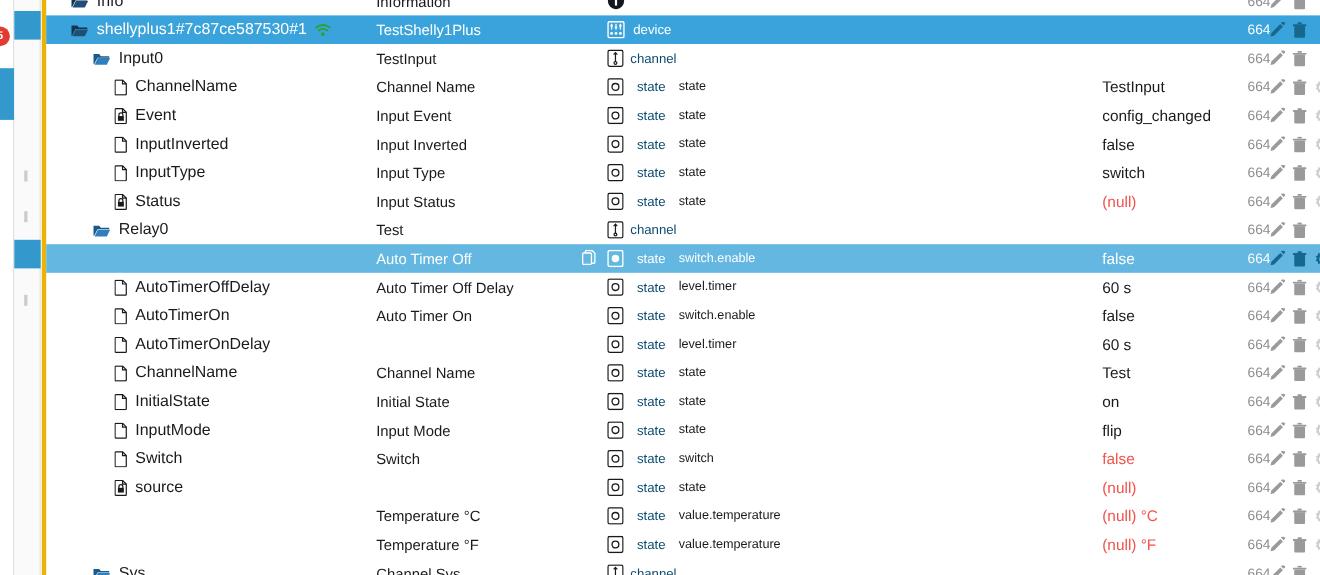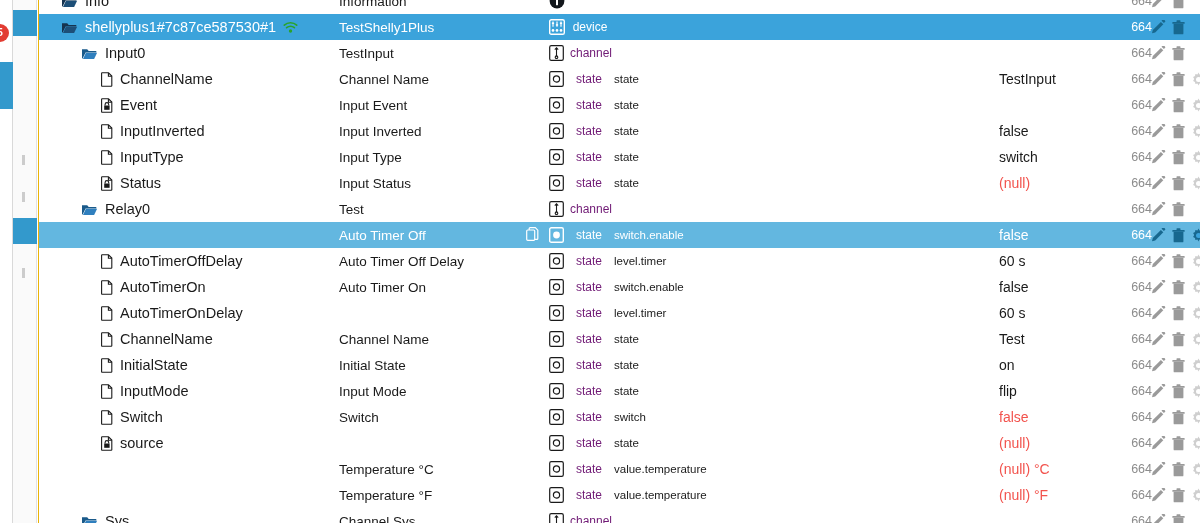--- a/index.html
+++ b/index.html
@@ -40,21 +40,21 @@
   }
   .rail-blue-chip {
     position: absolute; left: 13px; width: 24px; height: 26px;
     background: #3399cc;
   }
 
   
   .table {
     position: absolute; left: 38px; top: 0;
     width: 1162px; height: 523px;
-    border-left: 1px solid #eab308;
+    border-left: 4px solid #eab308;
     background: #fff;
   }
   .row {
     position: absolute; left: 0; width: 1162px; height: 26px;
     display: block;
     white-space: nowrap;
   }
   .row.sel { background: #3ba3db; }
   .row.sel2 { background: #63b7e0; }
 
@@ -65,21 +65,21 @@
     font-size: 14.5px; color: #1a1a1a;
   }
   .c-desc {
     position: absolute; left: 300px; top: 0; height: 26px;
     display: flex; align-items: center;
     font-size: 13.5px; color: #1a1a1a;
   }
   .c-role {
     position: absolute; left: 510px; top: 0; height: 26px;
     display: flex; align-items: center; gap: 6px;
-    font-size: 12px; color: #701a75;
+    font-size: 12px; color: #0c4a6e;
   }
   .c-role .rname { min-width: 38px; text-align: center; }
   .c-func {
     position: absolute; left: 575px; top: 0; height: 26px;
     display: flex; align-items: center;
     font-size: 11.5px; color: #1a1a1a;
   }
   .c-val {
     position: absolute; left: 960px; top: 0; height: 26px;
     display: flex; align-items: center;
@@ -355,20 +355,23 @@
             <svg width="15" height="16" viewBox="0 0 15 16">
               <rect x="0.7" y="0.7" width="13.6" height="14.6" rx="1.6" fill="none" stroke="#1a1a1a" stroke-width="1.2"></rect>
               <circle cx="7.5" cy="8" r="3.1" fill="none" stroke="#1a1a1a" stroke-width="1.2"></circle>
             </svg>
           </span>
           <span class="rname">state</span>
         </div>
         <div class="c-func">
           <span>state</span>
         </div>
+        <div class="c-val">
+          <span>config_changed</span>
+        </div>
         <div class="c-num">
           <span>664</span>
         </div>
         <div class="c-acts">
           <span class="ic">
             <svg width="15" height="15" viewBox="0 0 15 15">
               <path d="M1 13.2l0.8-3.2 8.1-8.1 2.4 2.4-8.1 8.1z" fill="#9a9a9a"></path>
               <path d="M10.5 0.7l2.4 2.4 1-1a1.2 1.2 0 0 0 0-1.7l-0.7-0.7a1.2 1.2 0 0 0-1.7 0z" fill="#9a9a9a"></path>
             </svg>
           </span>

